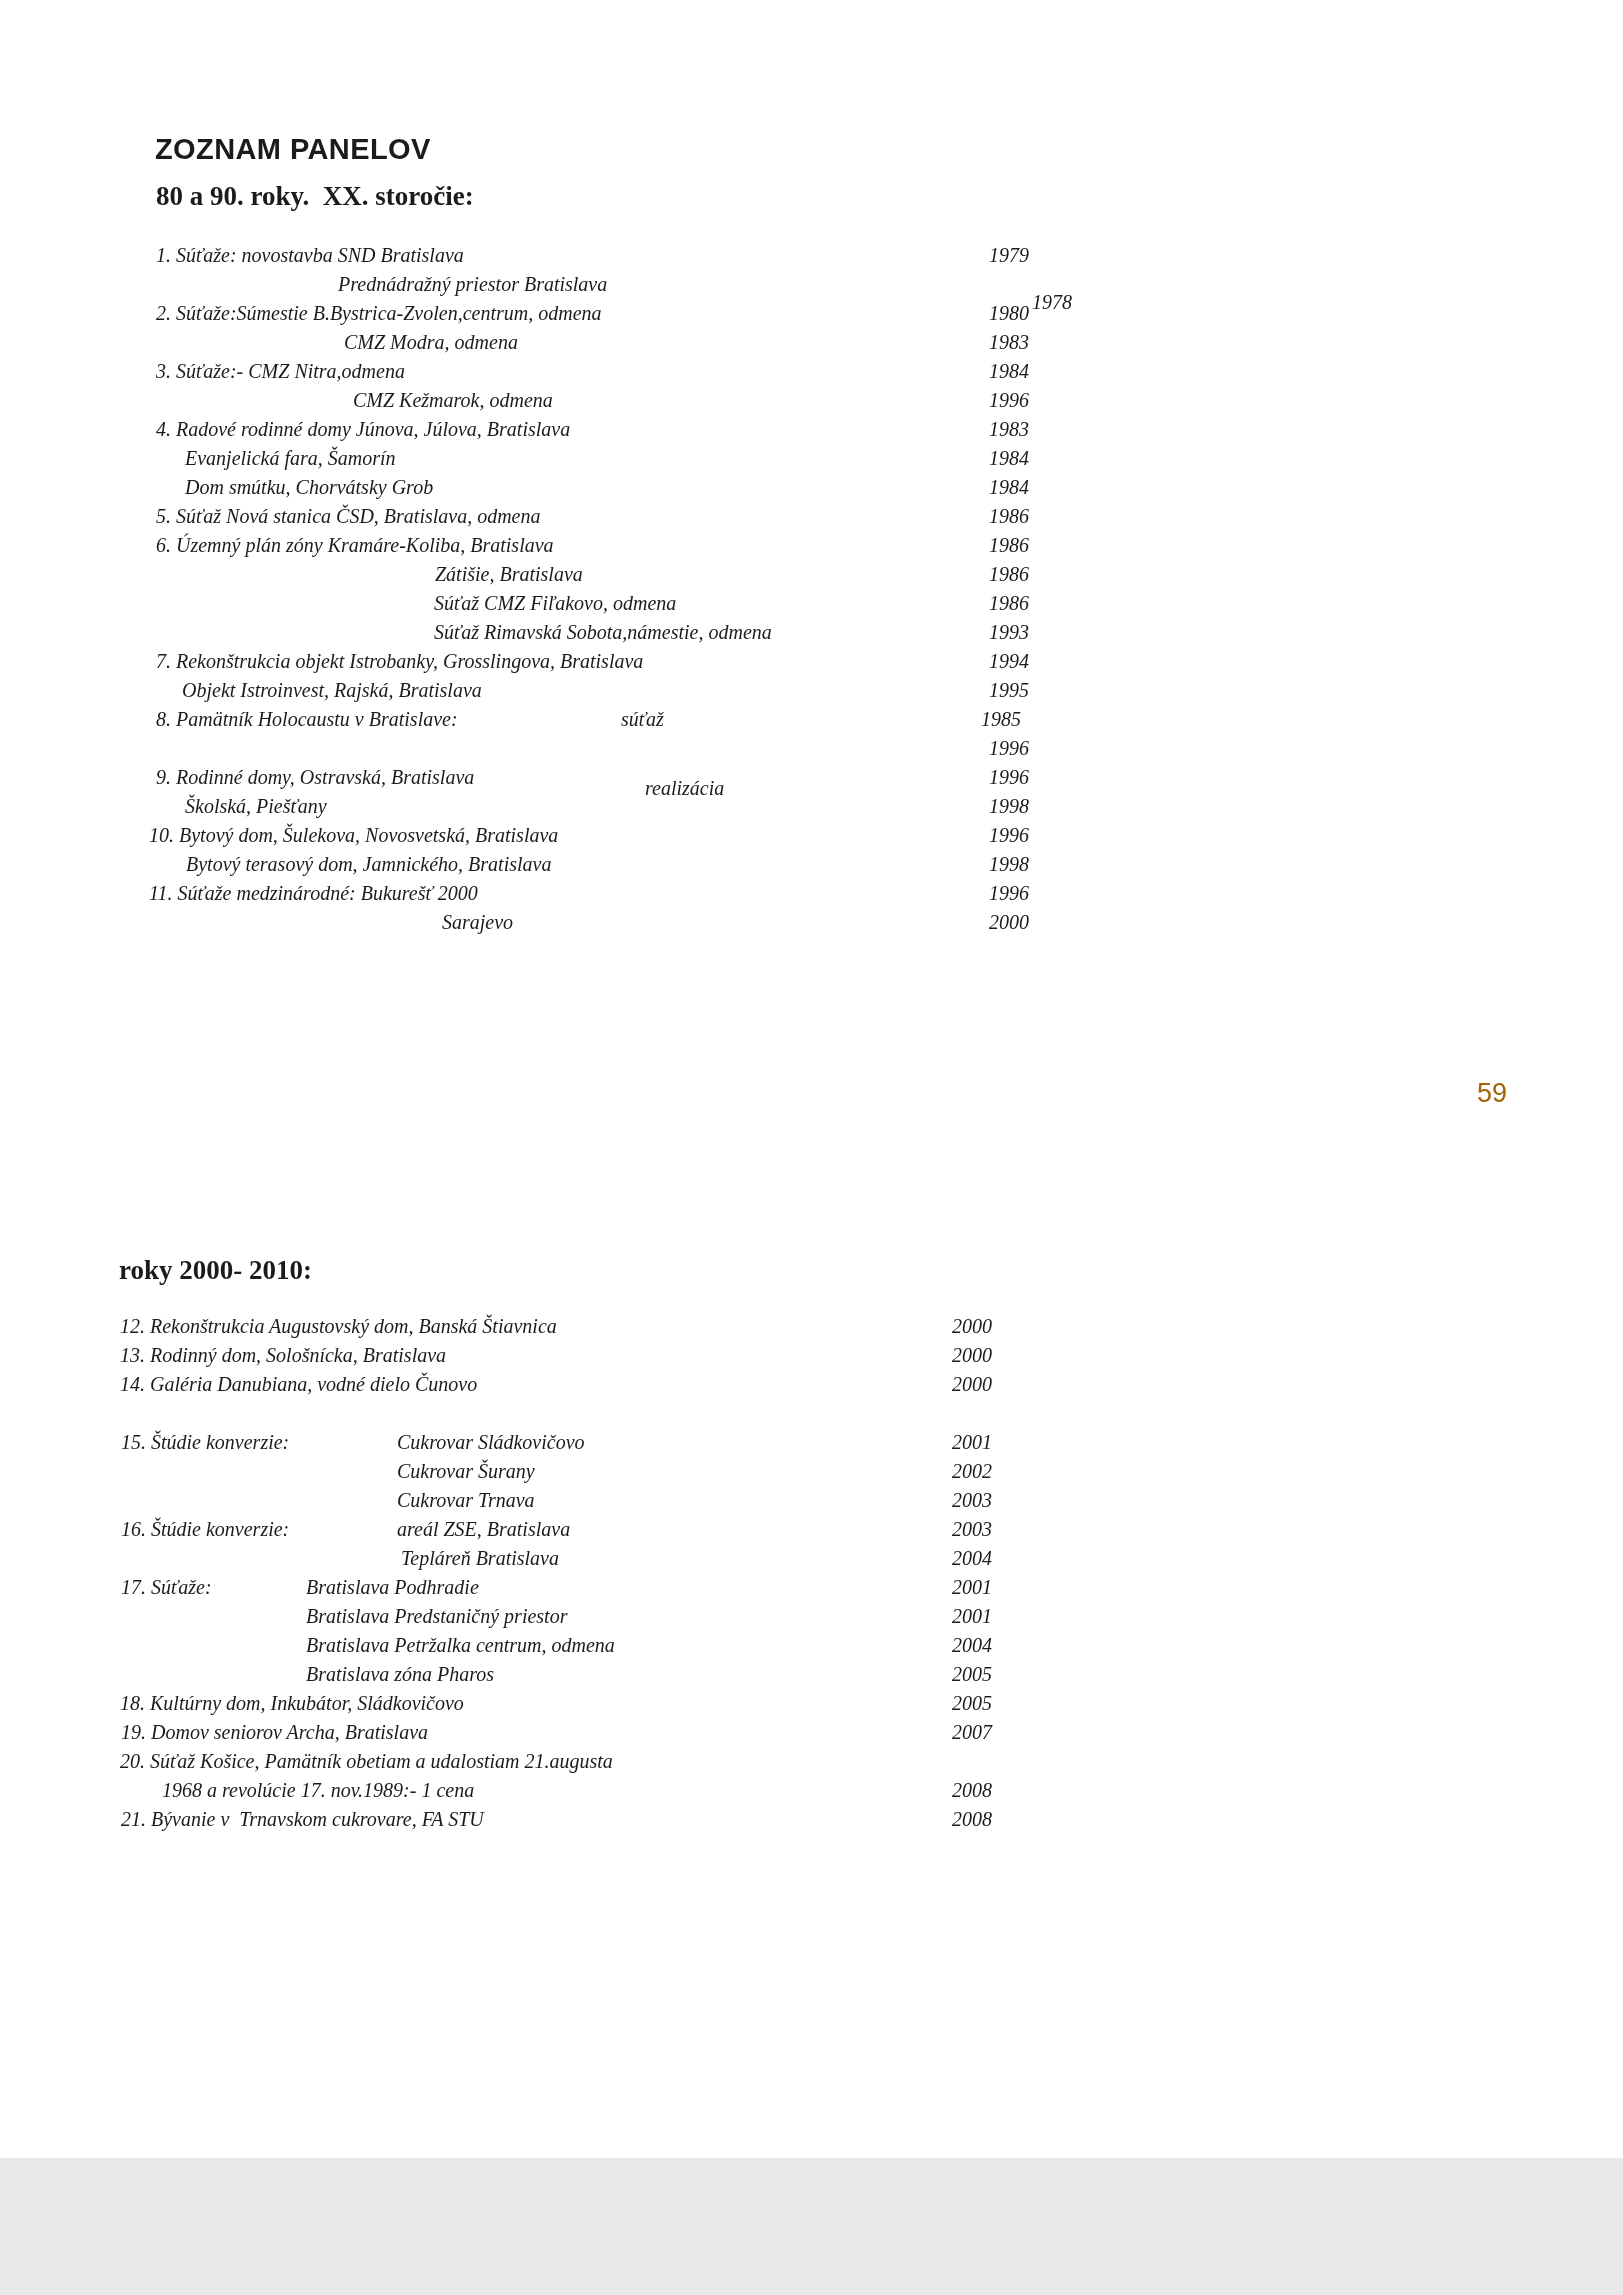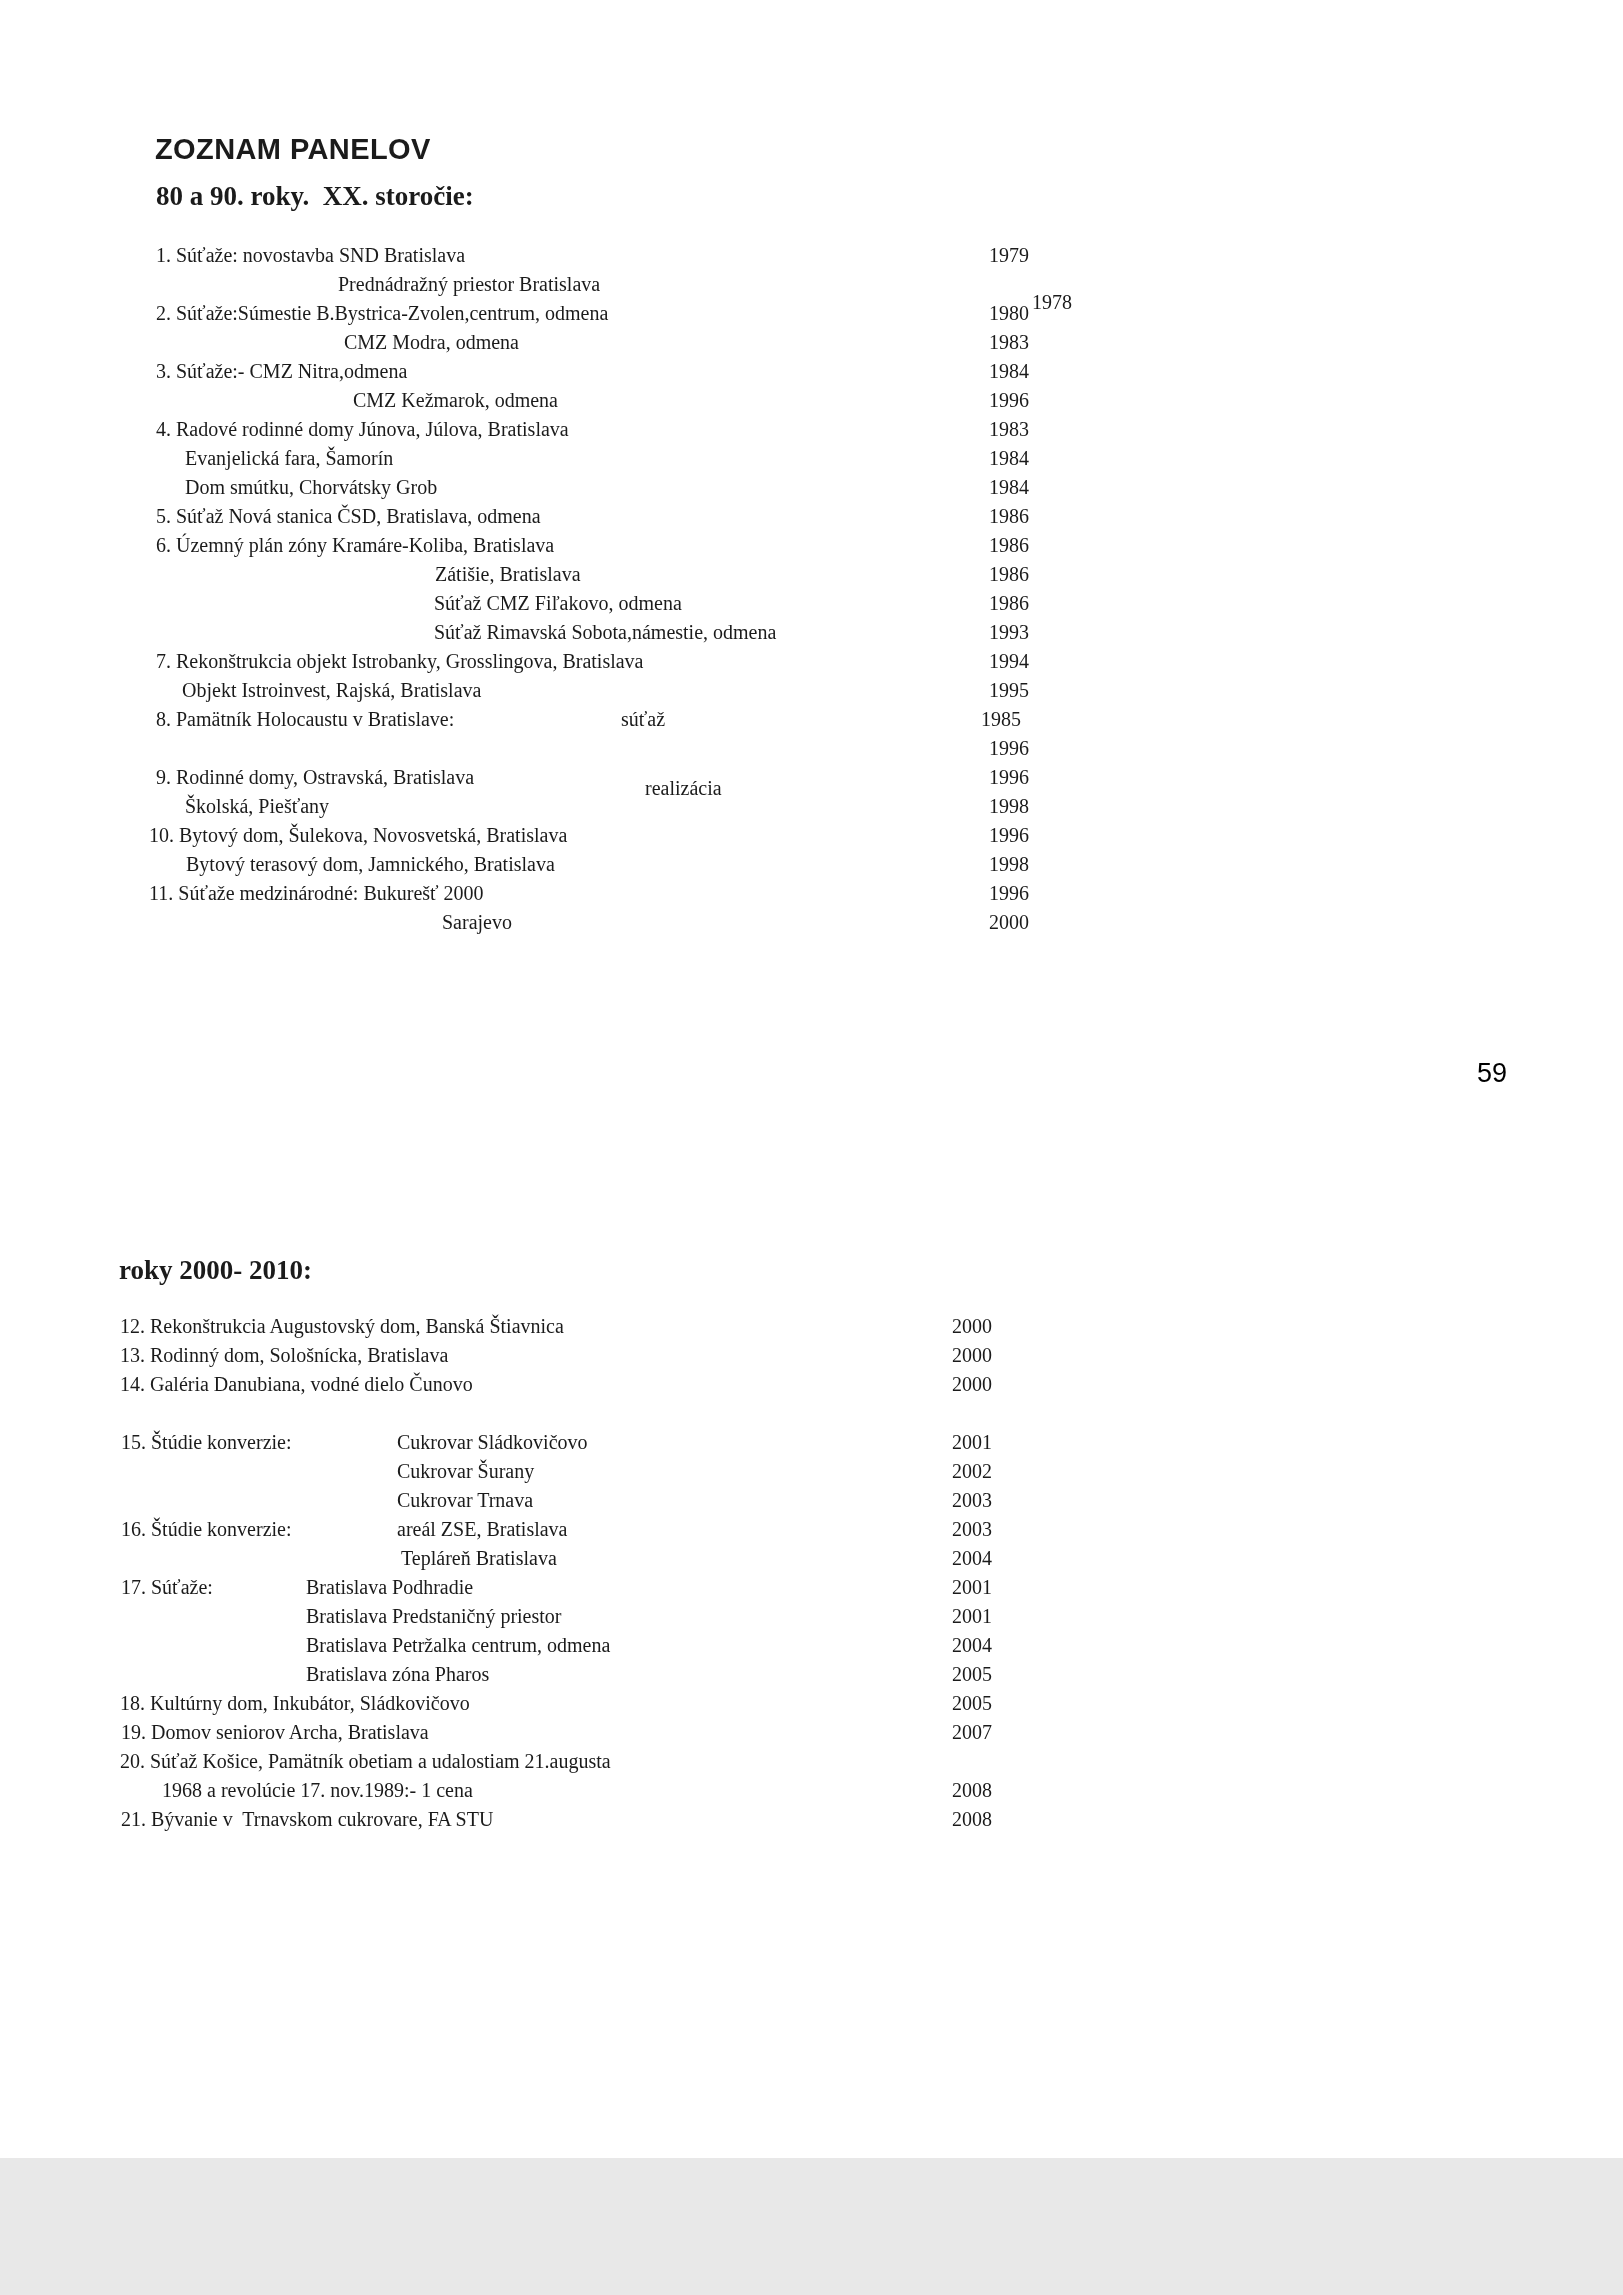--- a/index.html
+++ b/index.html
@@ -28,40 +28,42 @@
     font-size:27px;
     line-height:1;
     white-space:pre;
   }
   #heading-1{ left:156px; top:183px; }
   #heading-2{ left:119px; top:1257px; }
   .list{
     position:absolute;
     left:0; top:0;
     width:1623px;
+    font-style:italic;
   }
   #list-0{ top:241px; }
   #list-1{ top:1312px; }
   .row{
     position:relative;
     height:29px;
   }
   .row span{
     position:absolute;
     top:0;
     font-size:20px;
     line-height:29px;
     white-space:pre;
   }
   .pagenum{
     position:absolute;
     font-family:"Liberation Sans", sans-serif;
     font-size:27px;
     line-height:1;
-    color:#000000;
+    color:#a16207;
+    margin-top:20px;
   }
   #pagenum-59{ left:1477px; top:1060px; }
   #pagenum-60{ left:117px; top:2174px; }
 </style>
 </head>
 <body>
 
 <div class="page">
 
   <div class="doc-title">ZOZNAM PANELOV</div>

